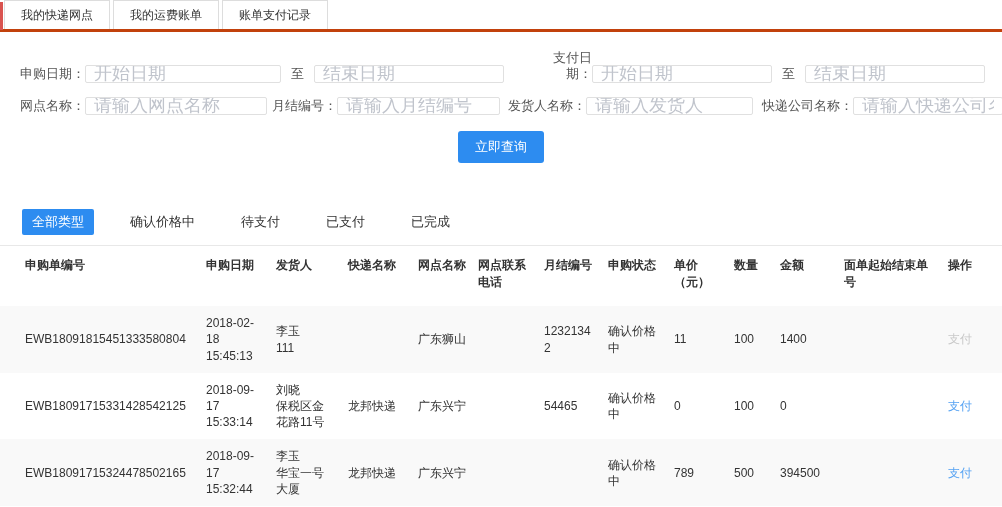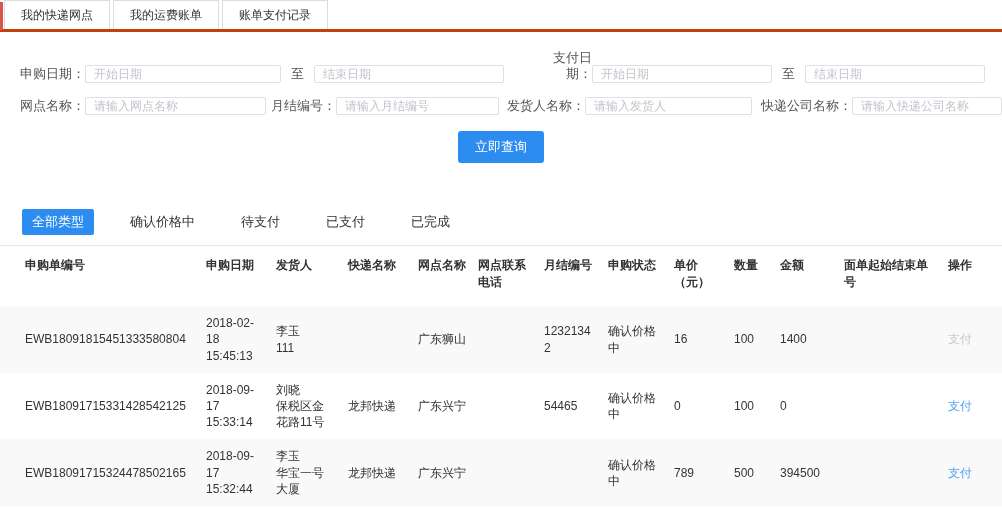--- a/index.html
+++ b/index.html
@@ -17,21 +17,21 @@
     padding:0 16px; height:29px; line-height:29px; margin-right:3px;
     color:#333; cursor:pointer; white-space:nowrap;
   }
   .tab.active { color:#1f7bd9; font-weight:bold; height:32px; line-height:29px; border-bottom:2px solid #1f7bd9; }
   
   .form { padding-top:18px; }
   .form-row { display:flex; align-items:flex-end; margin-bottom:14px; }
   .lbl { color:#555; font-size:13px; text-align:right; flex:none; line-height:1.25; }
   .inp {
     height:18px; border:1px solid #e0e0e0; border-radius:2px;
-    padding:8px 8px; font-size:12px; color:#333; outline:none; background:#fff;
+    padding:8px 8px; font-size:18px; color:#333; outline:none; background:#fff;
   }
   .inp::placeholder { color:#c0c4cc; }
   .to { margin:0 10px; color:#555; font-size:13px; flex:none; }
   .w-lbl1 { width:85px; }
   .w-lbl-pay { width:48px; margin-left:40px; }
   .w-date { width:196px; }
   .w-date2 { width:190px; }
   .w-date3 { width:180px; }
   .w-site-lbl { width:85px; } .w-site { width:182px; }
   .w-month-lbl { width:70px; } .w-month { width:163px; }
@@ -140,21 +140,21 @@
     <tr>
       <td>EWB18091815451333580804</td>
       <td>2018-02-18 15:45:13</td>
       <td class="pre">李玉
 111</td>
       <td></td>
       <td>广东狮山</td>
       <td></td>
       <td>12321342</td>
       <td>确认价格中</td>
-      <td>16</td>
+      <td>11</td>
       <td>100</td>
       <td>1400</td>
       <td></td>
       <td><span class="pay-link disabled">支付</span></td>
     </tr>
     <tr>
       <td>EWB18091715331428542125</td>
       <td>2018-09-17 15:33:14</td>
       <td class="pre">刘晓
 保税区金

